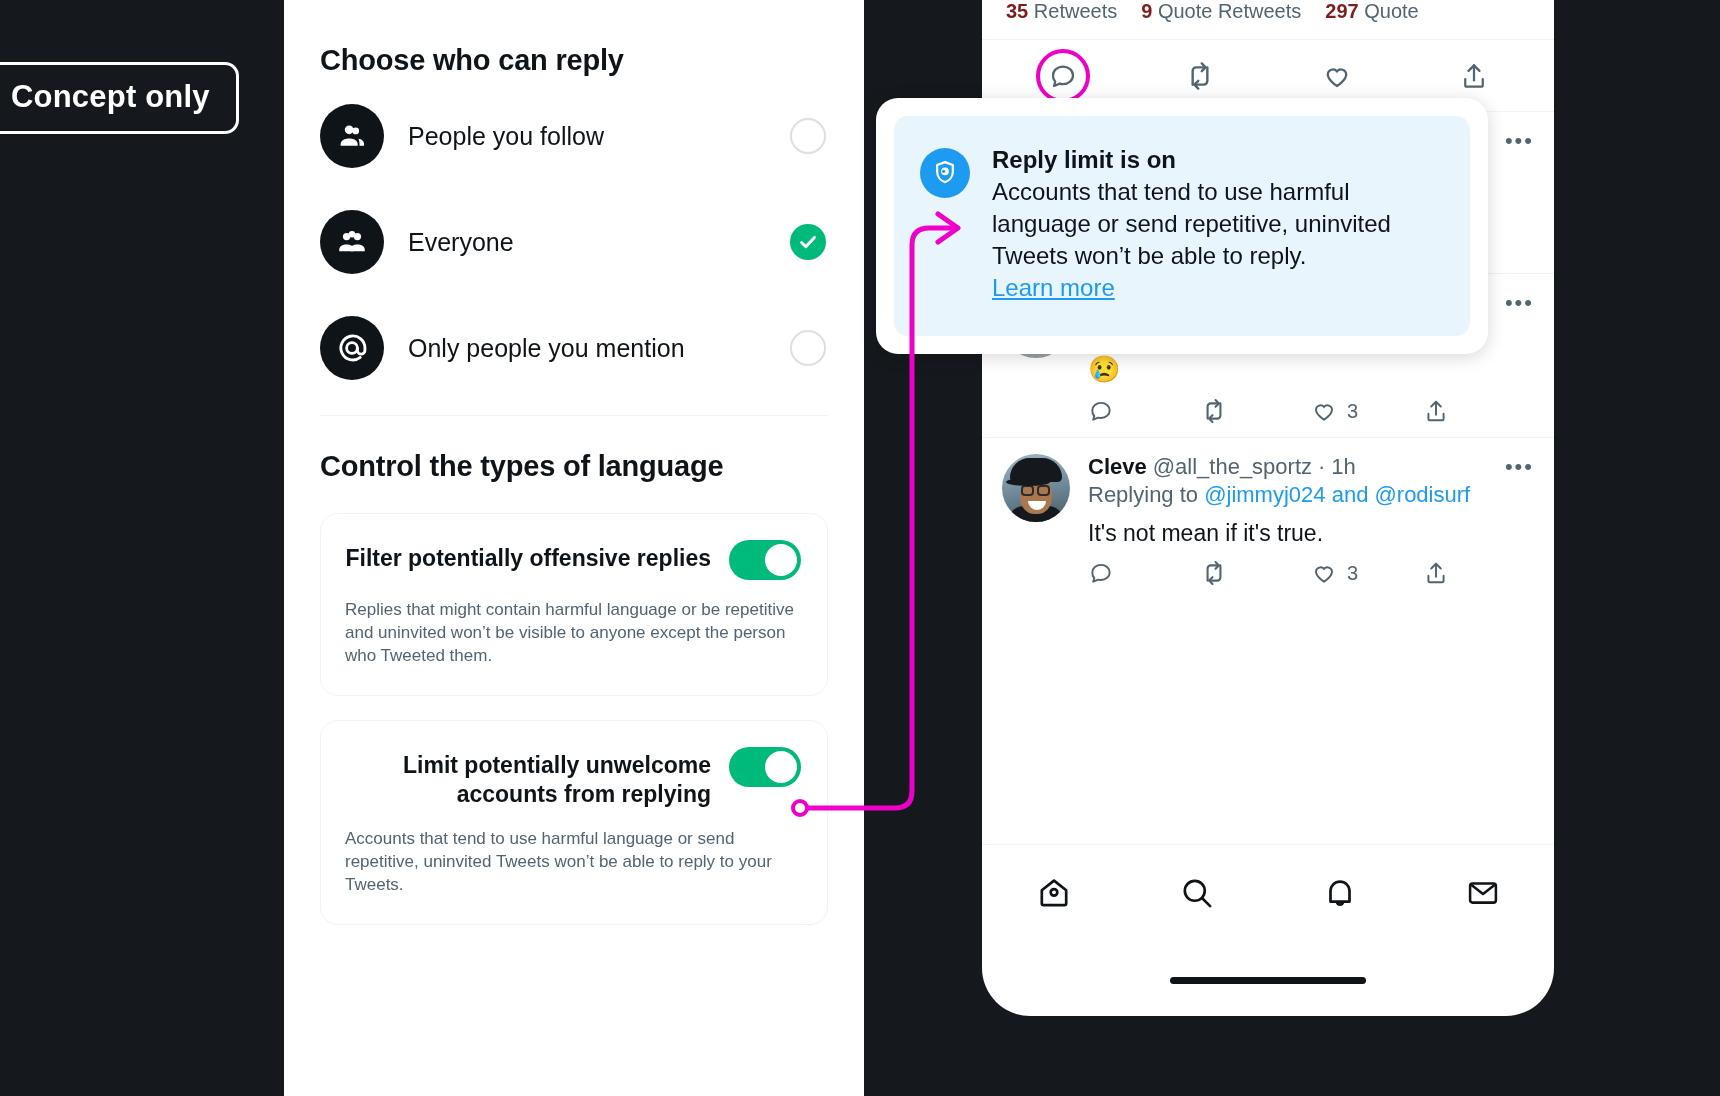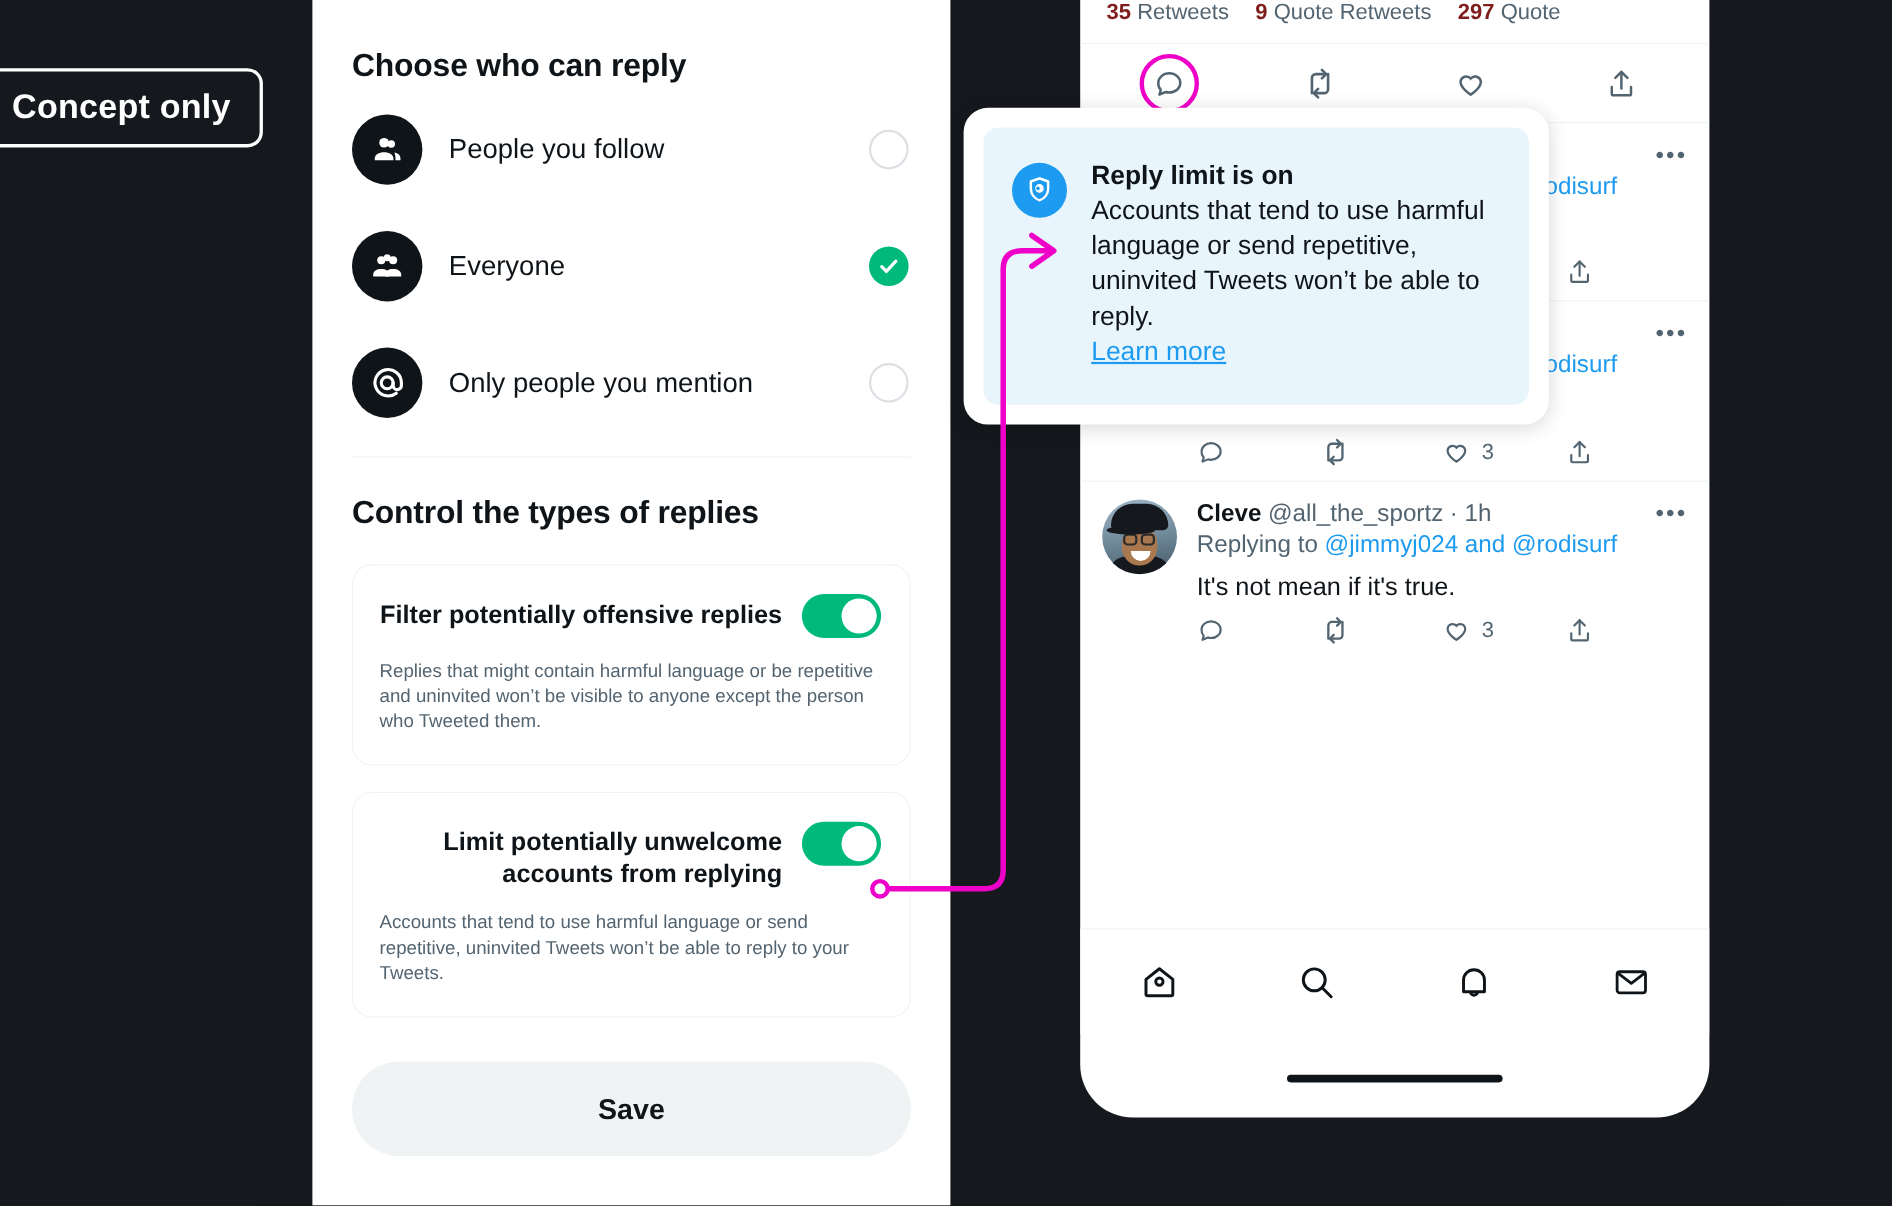--- a/index.html
+++ b/index.html
@@ -291,21 +291,21 @@
             <circle cx="12" cy="12" r="3.6"></circle>
             <path d="M15.6 12v1.6a2.5 2.5 0 005 0V12a8 8 0 10-3.1 6.3" stroke-linecap="round"></path>
           </svg>
         </div>
         <div class="opt-label">Only people you mention</div>
         <div class="radio"></div>
       </div>
 
       <div class="divider"></div>
 
-      <div class="sect-title second">Control the types of replies</div>
+      <div class="sect-title second">Control the types of language</div>
 
       <div class="toggle-card">
         <div class="toggle-row">
           <div class="toggle-title">Filter potentially offensive replies</div>
           <div class="switch">
               <div class="knob"></div>
             </div>
         </div>
         <div class="toggle-desc">Replies that might contain harmful language or be repetitive and uninvited won’t be visible to anyone except the person who Tweeted them.</div>
       </div>
@@ -313,21 +313,20 @@
       <div class="toggle-card">
         <div class="toggle-row">
           <div class="toggle-title">Limit potentially unwelcome accounts from replying</div>
           <div class="switch">
               <div class="knob"></div>
             </div>
         </div>
         <div class="toggle-desc">Accounts that tend to use harmful language or send repetitive, uninvited Tweets won’t be able to reply to your Tweets.</div>
       </div>
 
-      <div class="save-btn">Save</div>
     </div>
   </div>
 
   <div class="phone">
     <div class="phone-scroll">
 
       <div class="stats-row">
         <span><b>35</b> <span>Retweets</span></span>
         <span><b>9</b> <span>Quote Retweets</span></span>
         <span><b>297</b> <span>Quote</span></span>
@@ -536,21 +535,21 @@
       <div>
         <svg width="36" height="36" viewBox="0 0 24 24" fill="none" stroke="#0f1419" stroke-width="1.7" stroke-linejoin="round">
             <rect x="3.4" y="5.6" width="17.2" height="12.8" rx="1.6"></rect>
             <path d="M3.9 6.4L12 12.6l8.1-6.2"></path>
           </svg>
       </div>
     </div>
     <div class="home-indicator"></div>
   </div>
 
-  <div class="callout-wrap" style="left:876px; top:98px; width:532px;">
+  <div class="callout-wrap" style="left:876px; top:98px; width:612px;">
     <div class="callout">
       <div class="callout-icon">
         <svg width="30" height="30" viewBox="0 0 24 24" fill="none" stroke="#ffffff" stroke-width="1.8" stroke-linejoin="round">
           <path d="M12 3.3l6.3 2.3v5.1c0 4-2.6 7.4-6.3 8.6-3.7-1.2-6.3-4.6-6.3-8.6V5.6z"></path>
           <path d="M8.9 10.6a3.1 3.1 0 016.2 0 3.1 3.1 0 01-6.2 0z" fill="#ffffff" stroke="none"></path>
           <circle cx="10.9" cy="10.6" r="1.3" fill="#1d9bf0" stroke="none"></circle>
         </svg>
       </div>
       <div class="callout-body">
         <div class="callout-title">Reply limit is on</div>

